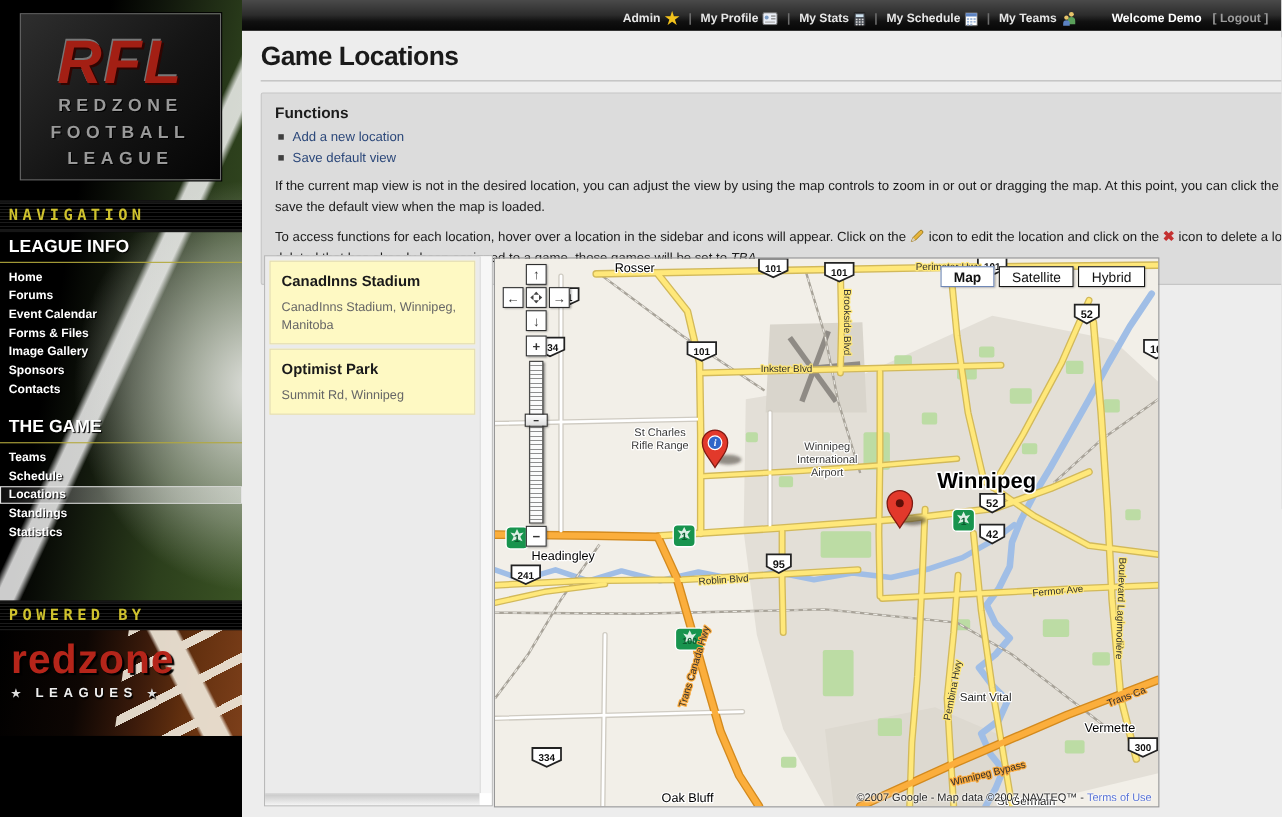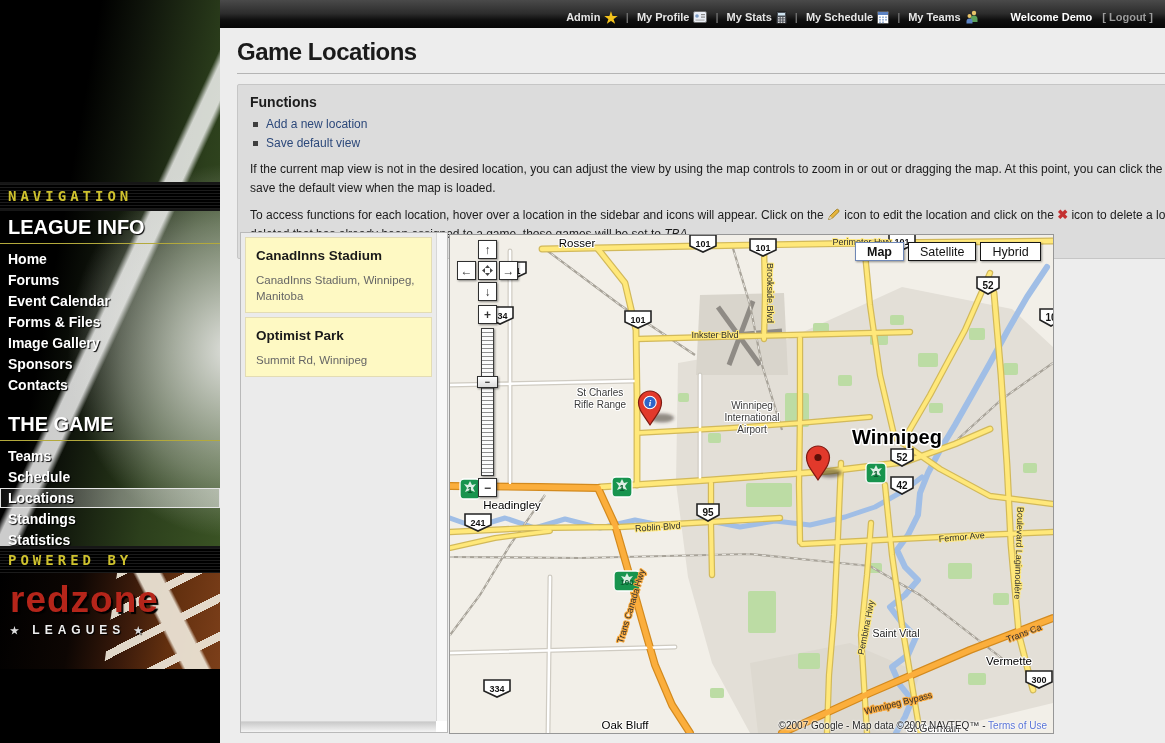--- a/index.html
+++ b/index.html
@@ -19,24 +19,24 @@
     letter-spacing:2px;color:#a31f14;text-shadow:2px 2px 0 #300502,-1px -1px 0 #777;}
   .logo-sub{font-size:16px;font-weight:bold;color:#999;letter-spacing:5px;line-height:1.5;
     text-shadow:1px 1px 0 #000;}
   .led{position:absolute;left:0;width:220px;height:18px;box-sizing:content-box;
     background:#050505 repeating-linear-gradient(to bottom,#1b1b1b 0 1px,#000 1px 3px);
     color:#cfc22e;font-family:"DejaVu Sans Mono",monospace;font-weight:bold;font-size:14px;
     letter-spacing:4px;padding:4px 0 3px 8px;border-top:2px solid #161616;border-bottom:2px solid #161616;}
   .led-nav{top:182px;}
   .led-pow{top:546px;}
   .side-nav{position:absolute;left:0;top:210px;width:220px;}
-  .sec-title{font-size:20px;font-weight:bold;color:#fff;padding:6px 0 4px 8px;
+  .sec-title{font-size:16px;font-weight:bold;color:#fff;padding:6px 0 4px 8px;
     border-bottom:1px solid #b3a93c;text-shadow:1px 1px 1px #000;}
   ul.navlist{list-style:none;margin:5px 0 12px;padding:0;}
-  ul.navlist li{font-size:14px;font-weight:bold;color:#fff;padding:2px 8px;margin:1px 0;
+  ul.navlist li{font-size:11px;font-weight:bold;color:#fff;padding:2px 8px;margin:1px 0;
     text-shadow:1px 1px 1px #000;cursor:pointer;}
   ul.navlist li.active{background:linear-gradient(90deg,rgba(60,60,60,.25),rgba(215,215,215,.45) 55%,rgba(240,240,240,.55));
     border:1px solid #e4e4e4;padding:1px 7px;}
   .brand{position:absolute;left:0;top:573px;width:220px;height:96px;overflow:hidden;
     background:linear-gradient(100deg,#000 0%,#0d0603 34%,#3c1b0b 58%,#63300f 76%,#7c3f1a 100%);}
   .brand::after{content:'';position:absolute;right:-20px;top:-10px;width:130px;height:130px;
     background:
       linear-gradient(55deg, transparent 43%, #efe8da 45%, #efe8da 56%, transparent 58%),
       repeating-linear-gradient(145deg, transparent 0 12px, #efe8da 12px 20px, transparent 20px 34px);
     opacity:.92;transform:rotate(8deg);}
@@ -104,20 +104,26 @@
     text-shadow:0 0 2px #fff,0 0 2px #fff,0 0 3px #fff;z-index:5;}
   .terms{color:#5a74d6;cursor:pointer;}
 </style>
 </head>
 <body>
 
 <div id="app">
 
   <div class="sidebar">
     <div class="field"></div>
+    <div class="logo-box">
+      <div class="logo-rfl">RFL</div>
+      <div class="logo-sub">REDZONE</div>
+      <div class="logo-sub">FOOTBALL</div>
+      <div class="logo-sub">LEAGUE</div>
+    </div>
     <div class="led led-nav">NAVIGATION</div>
     <div class="side-nav">
       <div class="sec-title">LEAGUE INFO</div>
       <ul class="navlist">
         <li>Home</li>
         <li>Forums</li>
         <li>Event Calendar</li>
         <li>Forms &amp; Files</li>
         <li>Image Gallery</li>
         <li>Sponsors</li>

